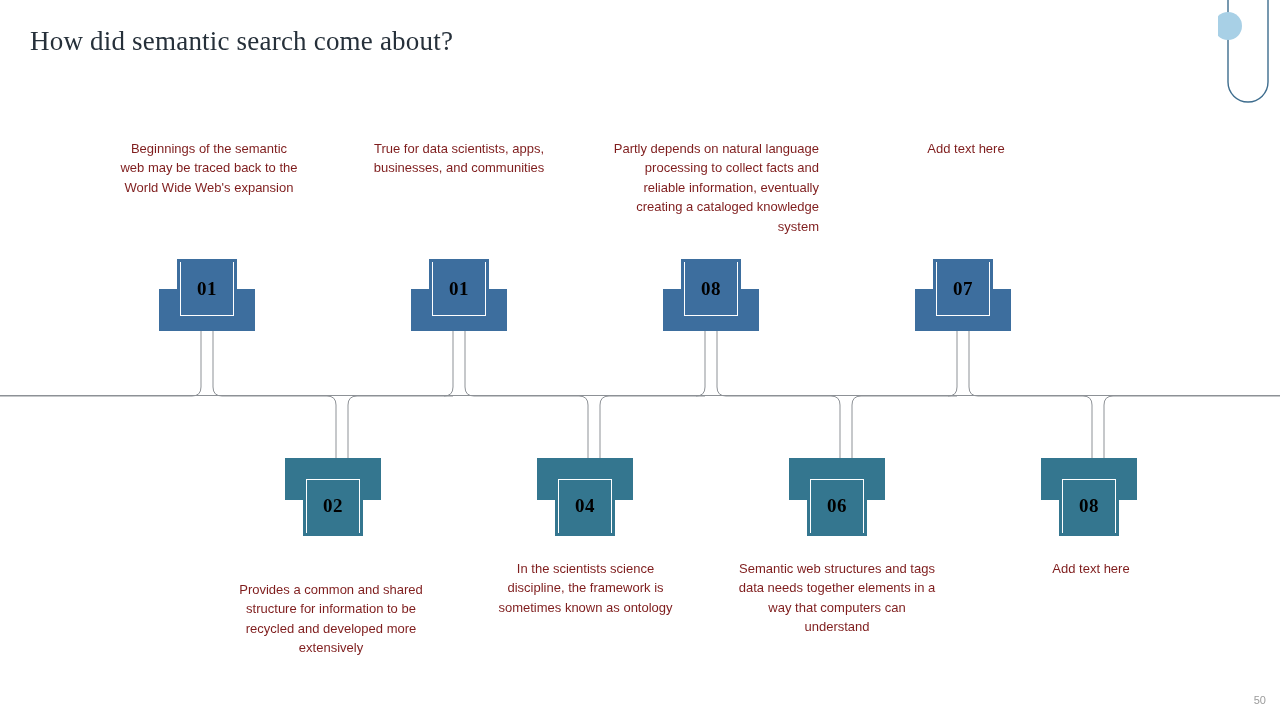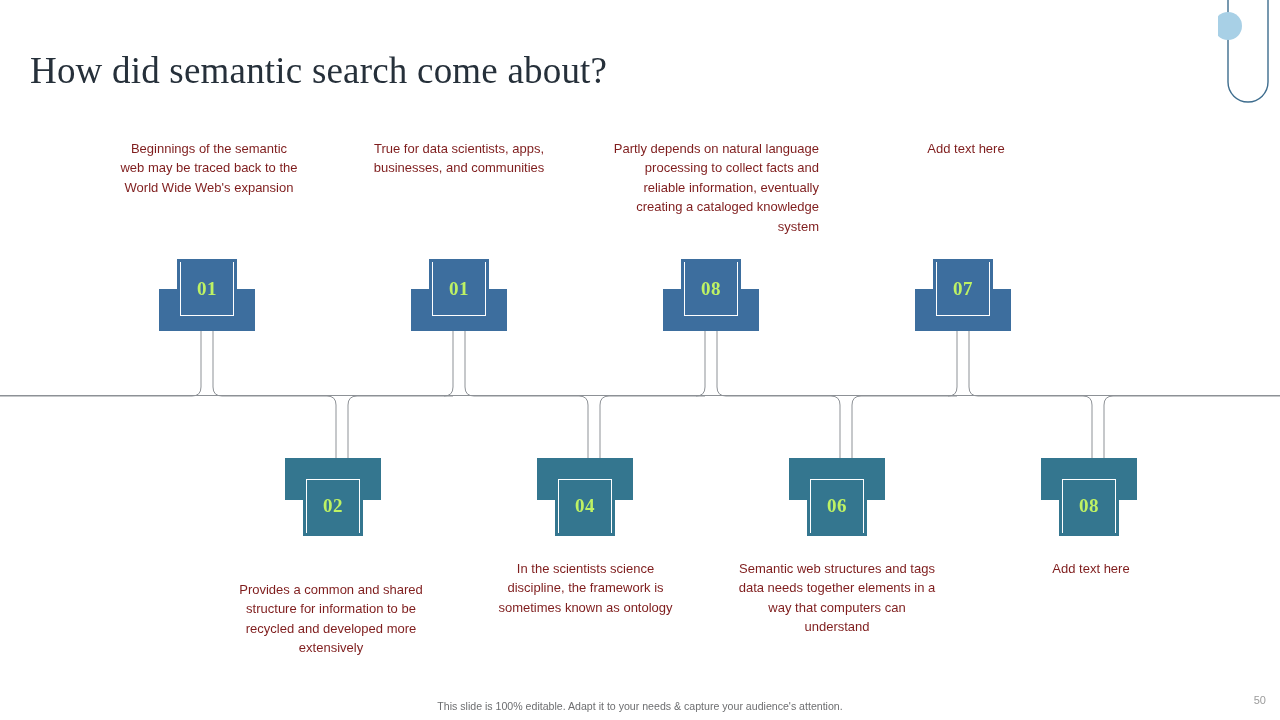--- a/index.html
+++ b/index.html
@@ -24,26 +24,25 @@
     background: #ffffff;
     overflow: hidden;
   }
 
   
   .slide-title {
     position: absolute;
     left: 30px;
     top: 26px;
     font-family: "Liberation Serif", serif;
-    font-size: 37px;
+    font-size: 27px;
     font-weight: 400;
     color: #26303a;
     letter-spacing: 0.2px;
     white-space: nowrap;
-    margin-top: 23px;
   }
 
   
   .deco {
     position: absolute;
     right: 0;
     top: -2px;
     width: 62px;
     height: 112px;
     pointer-events: none;
@@ -109,21 +108,21 @@
   }
   .node.up .node-front::after   { border-top: none; }
   .node.down .node-front::after { border-bottom: none; }
 
   .node-num {
     position: relative;
     z-index: 2;
     font-family: "Liberation Serif", serif;
     font-size: 19px;
     font-weight: 700;
-    color: #bef264;
+    color: #000000;
     letter-spacing: 0.6px;
   }
 
   
   .node.up   .node-back  { top: 30px; }
   .node.up   .node-front { top: 0px; }
   
   .node.down .node-back  { top: 0px; }
   .node.down .node-front { top: 18px; }
 
@@ -268,17 +267,16 @@
     </div>
   </div>
 
   <div class="node down teal" style="left:1041px; top:458px;">
     <div class="node-back"></div>
     <div class="node-front">
       <span class="node-num">08</span>
     </div>
   </div>
 
-  <div class="footer-note">This slide is 100% editable. Adapt it to your needs &amp; capture your audience's attention.</div>
 
   <div class="page-number">50</div>
 
 </div>
 
 </body></html>

